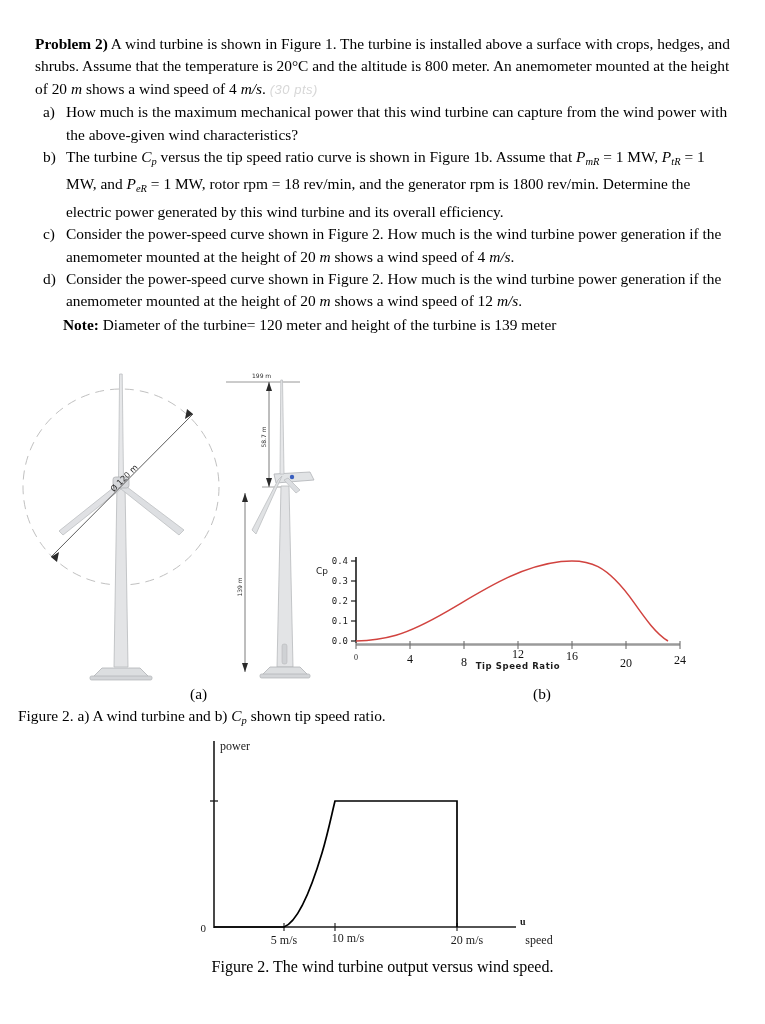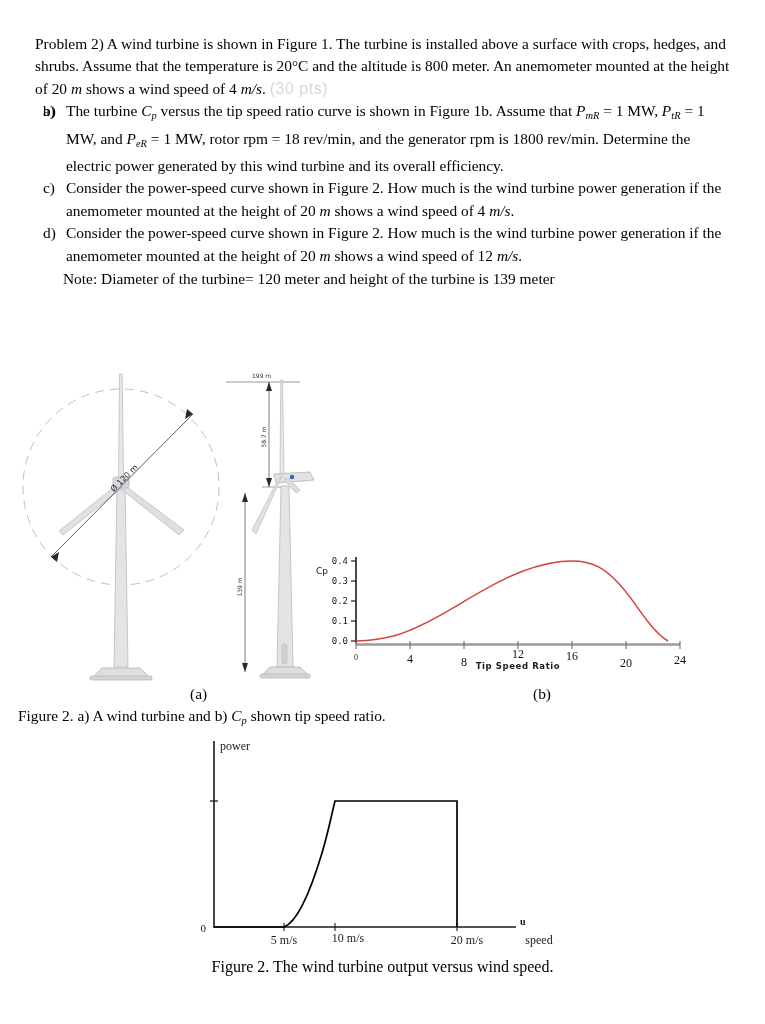--- a/index.html
+++ b/index.html
@@ -30,32 +30,33 @@
     top: 33px;
     width: 700px;
     font-size: 15.4px;
     line-height: 22.4px;
     text-align: left;
   }
   .para {
     margin: 0 0 0 0;
     text-indent: 0;
   }
-  .bold { font-weight: normal; }
+  .bold { font-weight: bold; }
   .mathvar { font-style: italic; font-family: "Liberation Serif", serif; }
   sub {
     font-size: 0.68em;
     vertical-align: -0.28em;
     font-style: italic;
   }
   .ghost {
     color: #d7d7d7;
-    font-size: 16px;
+    font-size: 13px;
     letter-spacing: 0.5px;
     font-family: "Liberation Sans", sans-serif;
+    font-style: italic;
   }
 
   
   ol.items {
     list-style: none;
     margin: 0;
     padding: 0;
   }
   ol.items > li {
     position: relative;
@@ -148,20 +149,21 @@
 <div class="page">
 
   <div class="text-block">
 
     <p class="para"><span class="bold">Problem 2)</span><span> A wind turbine is shown in Figure 1. The turbine is installed above a surface with crops, hedges, and shrubs. Assume that the temperature is 20°C and the altitude is 800 meter. An anemometer mounted at the height of 20 </span><span class="mathvar">m</span><span> shows a wind speed of 4 </span><span class="mathvar">m/s</span><span>.</span> <span class="ghost">(30 pts)</span></p>
 
     <ol class="items">
 
       <li>
         <span class="marker">a)</span>
+        <span>How much is the maximum mechanical power that this wind turbine can capture from the wind power with the above-given wind characteristics?</span>
       </li>
 
       <li>
         <span class="marker">b)</span><span>The turbine </span><span class="mathvar">C</span><sub>p</sub><span> versus the tip speed ratio curve is shown in Figure 1b. Assume that </span><span class="mathvar">P</span><sub>mR</sub><span> = 1 MW, </span><span class="mathvar">P</span><sub>tR</sub><span> = 1 MW, and </span><span class="mathvar">P</span><sub>eR</sub><span> = 1 MW, rotor rpm = 18 rev/min, and the generator rpm is 1800 rev/min. Determine the electric power generated by this wind turbine and its overall efficiency.</span>
       </li>
 
       <li>
         <span class="marker">c)</span><span>Consider the power-speed curve shown in Figure 2. How much is the wind turbine power generation if the anemometer mounted at the height of 20 </span><span class="mathvar">m</span><span> shows a wind speed of 4 </span><span class="mathvar">m/s</span><span>.</span>
       </li>
 

